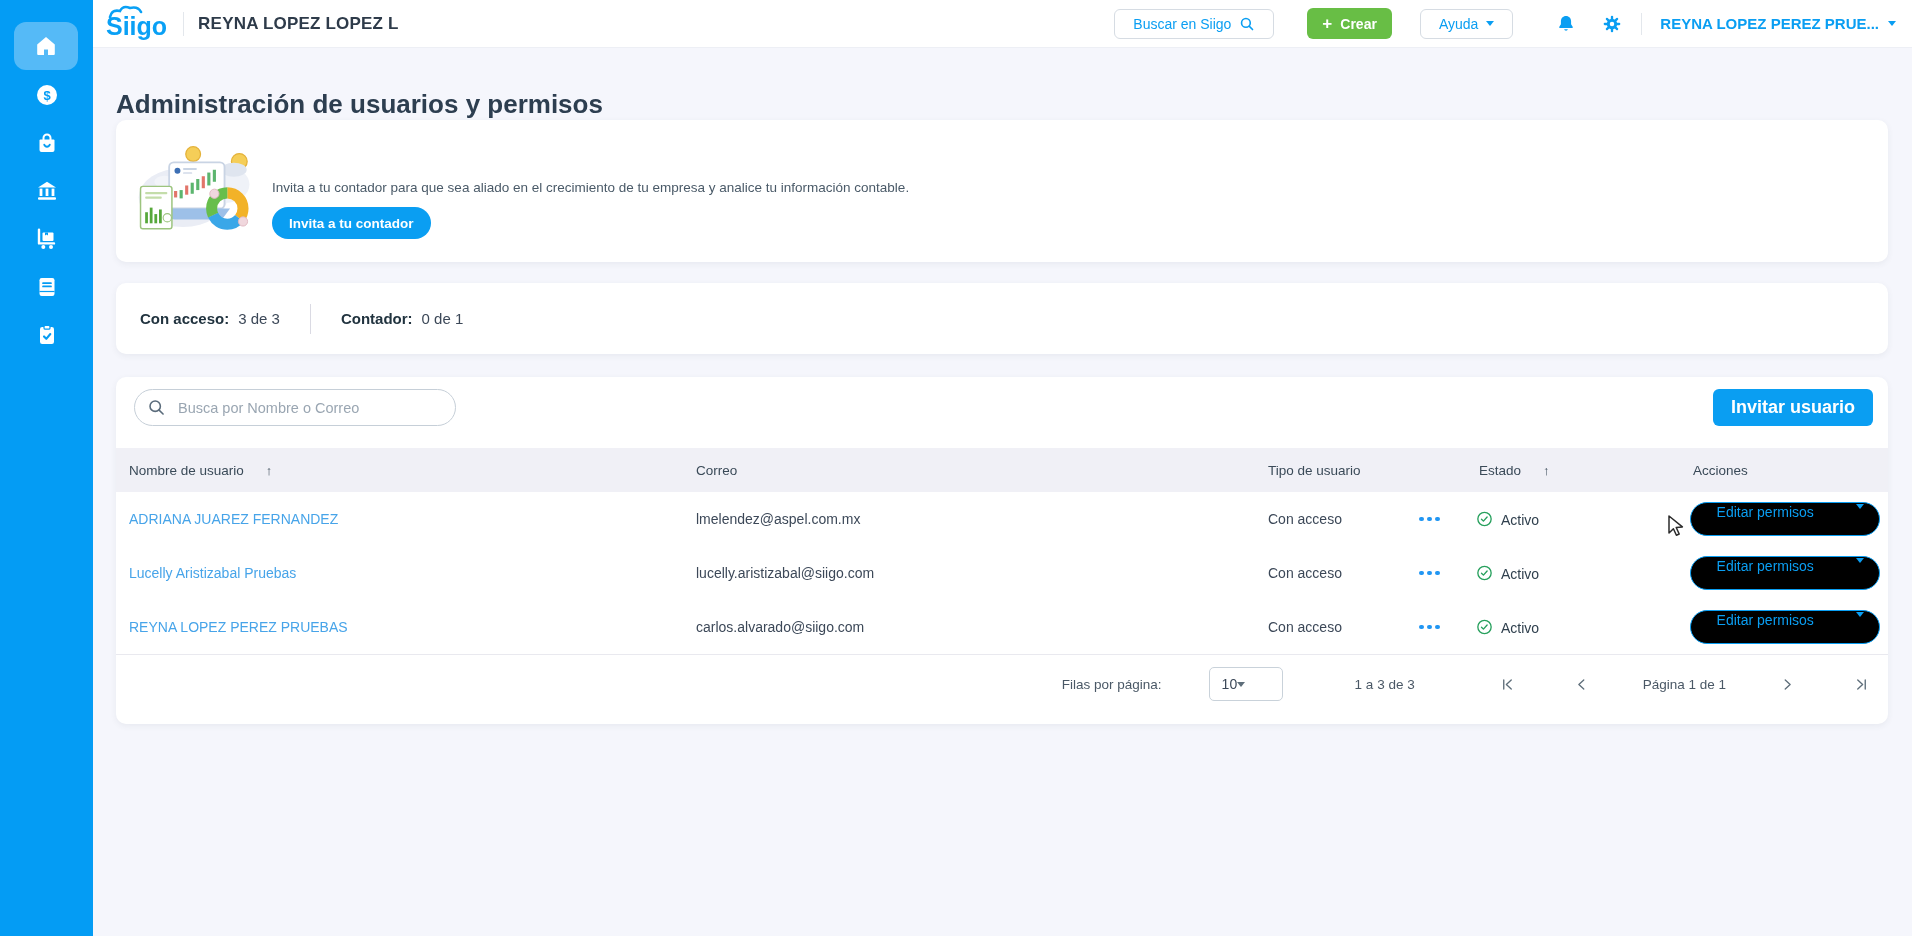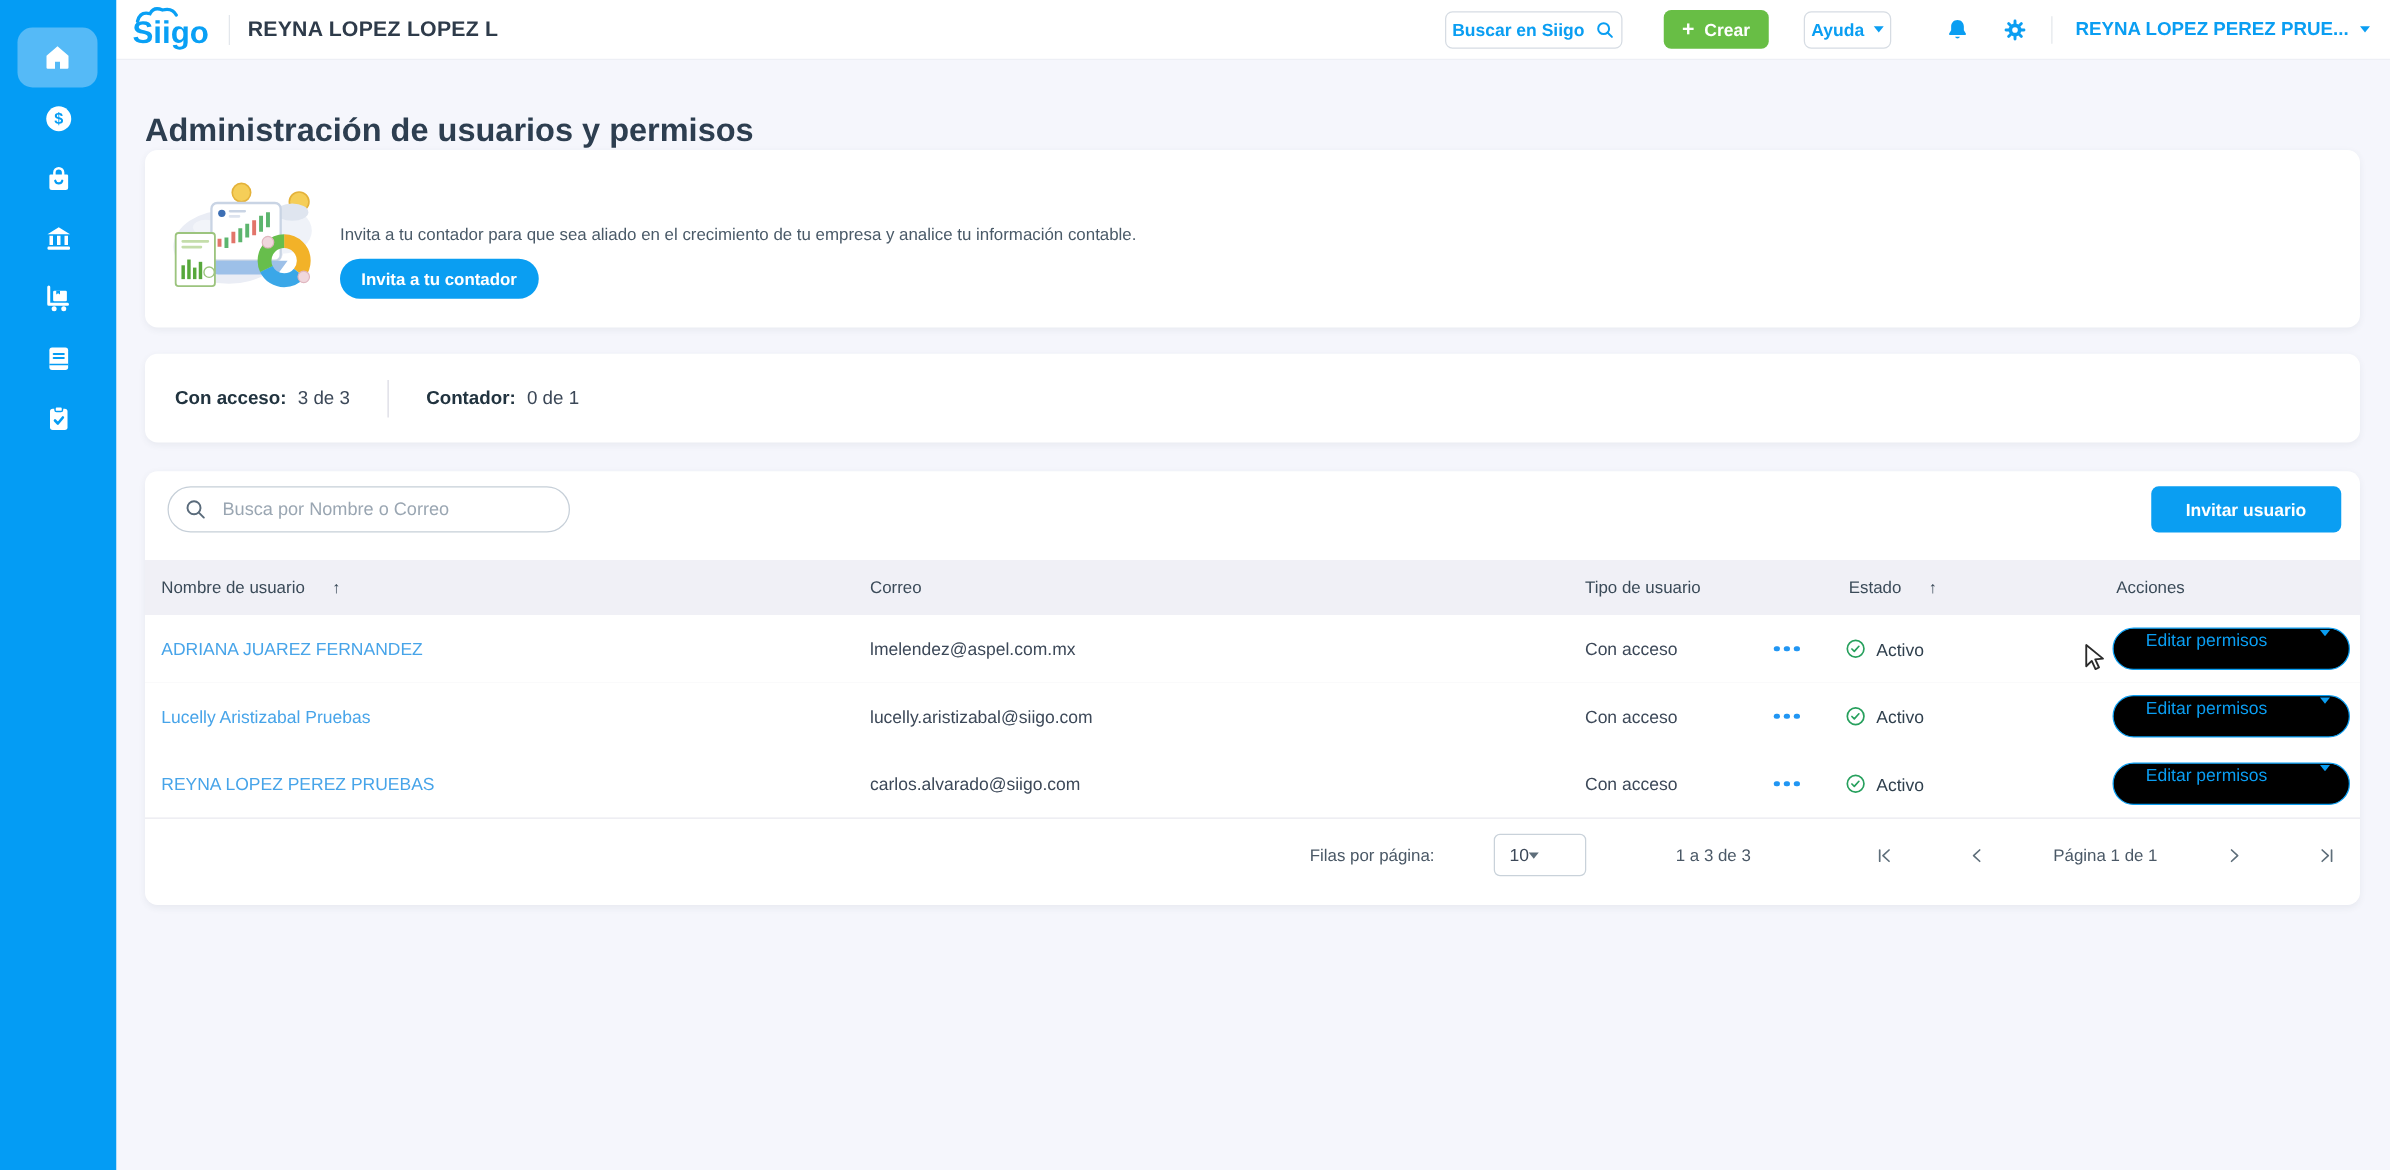--- a/index.html
+++ b/index.html
@@ -32,21 +32,21 @@
     display:flex;align-items:center;
   }
   .logo{position:relative;margin-left:13px;font-size:25px;font-weight:bold;color:#09A0F5;line-height:1;padding-top:6px;}
   .logo-cloud{position:absolute;top:-3px;left:1px;}
   .topbar-divider{width:1px;height:24px;background:#E3E7EC;margin:0 14px 0 16px;}
   .company-name{font-size:17px;font-weight:bold;color:#2E3B4A;letter-spacing:.2px;}
   .topbar-right{position:absolute;right:16px;top:0;height:47px;display:flex;align-items:center;}
   .btn-outline{
     display:flex;align-items:center;justify-content:center;gap:8px;
     height:30px;border:1px solid #D6DCE3;border-radius:6px;background:#fff;
-    color:#0A9EF2;font-size:14px;font-weight:bold;padding:0 5px;cursor:pointer;
+    color:#0A9EF2;font-size:14px;font-weight:normal;padding:0 18px;cursor:pointer;
   }
   .btn-search{margin-right:33px;}
   .btn-create{
     display:flex;align-items:center;justify-content:center;gap:8px;
     height:31px;border-radius:6px;background:#68BE45;border:none;
     color:#fff;font-size:14px;font-weight:bold;padding:0 15px;cursor:pointer;margin-right:28px;
   }
   .btn-help{margin-right:42px;}
   .caret-down{width:0;height:0;border-left:4.5px solid transparent;border-right:4.5px solid transparent;border-top:5.5px solid currentColor;display:inline-block;}
   .icon-btn{background:none;border:none;padding:0;cursor:pointer;width:22px;height:22px;margin-right:24px;display:flex;align-items:center;justify-content:center;}
@@ -82,21 +82,21 @@
     border:1px solid #C6CFD8;border-radius:19px;background:#fff;
     display:flex;align-items:center;padding:0 12px;box-sizing:border-box;gap:10px;
   }
   .search-box input{
     border:none;outline:none;flex:1;font-size:14.5px;color:#3C4858;
     font-family:"Liberation Sans", sans-serif;background:transparent;
   }
   .search-box input::placeholder{color:#9AA6B2;}
   .invite-btn{
     position:absolute;right:15px;top:12px;height:37px;border:none;border-radius:6px;
-    background:#0A9EF2;color:#fff;font-size:14px;font-weight:bold;padding:0 28px;cursor:pointer;
+    background:#0A9EF2;color:#fff;font-size:18px;font-weight:bold;padding:0 18px;cursor:pointer;
   }
   .t-head{position:absolute;left:0;top:71px;width:1772px;height:44px;background:#F0F0F6;}
   .t-head .hc{position:absolute;top:50%;transform:translateY(-50%);font-size:13.5px;color:#3A4A58;display:flex;align-items:center;gap:22px;}
   .sort-arrow{font-size:13px;color:#3A4A58;}
   .t-row{position:absolute;left:0;width:1772px;height:54px;border-bottom:1px solid #E9E9EF;background:#fff;}
   .t-row .cell{position:absolute;top:50%;transform:translateY(-50%);font-size:14px;}
   .c-name{left:13px;color:#47A4E9;text-decoration:none;cursor:pointer;}
   .c-email{left:580px;color:#3C4858;}
   .c-type{left:1152px;color:#3C4858;}
   .c-dots{left:1303px;display:flex;gap:3.5px;cursor:pointer;align-items:center;height:10px;}
@@ -110,21 +110,21 @@
 
   
   .pagination{position:absolute;right:18px;top:279px;height:56px;display:flex;align-items:center;gap:36px;}
   .pg-label{font-size:13.5px;color:#4A5866;margin-right:11px;}
   .pg-select{
     width:74px;height:34px;border:1px solid #C9D2DA;border-radius:5px;background:#fff;
     display:flex;align-items:center;justify-content:flex-start;padding:0 10px 0 12px;
     box-sizing:border-box;font-size:14px;color:#3C4858;cursor:pointer;margin-right:36px;
   }
   .pg-select .caret-down{color:#5E6E7A;}
-  .pg-range{font-size:13.5px;color:#4A5866;margin-right:62px;}
+  .pg-range{font-size:13.5px;color:#4A5866;margin-right:48px;}
   .pg-nav{background:none;border:none;padding:0;width:18px;height:18px;cursor:pointer;display:flex;align-items:center;justify-content:center;}
   .pg-page{font-size:13.5px;color:#4A5866;margin:0 16px;}
   .pg-nav.first{margin-right:20px;}
   .pg-nav.next{margin-right:20px;}
 
   
   .cursor{position:absolute;left:1664px;top:514px;z-index:50;pointer-events:none;}
 </style>
 </head>
 <body>

